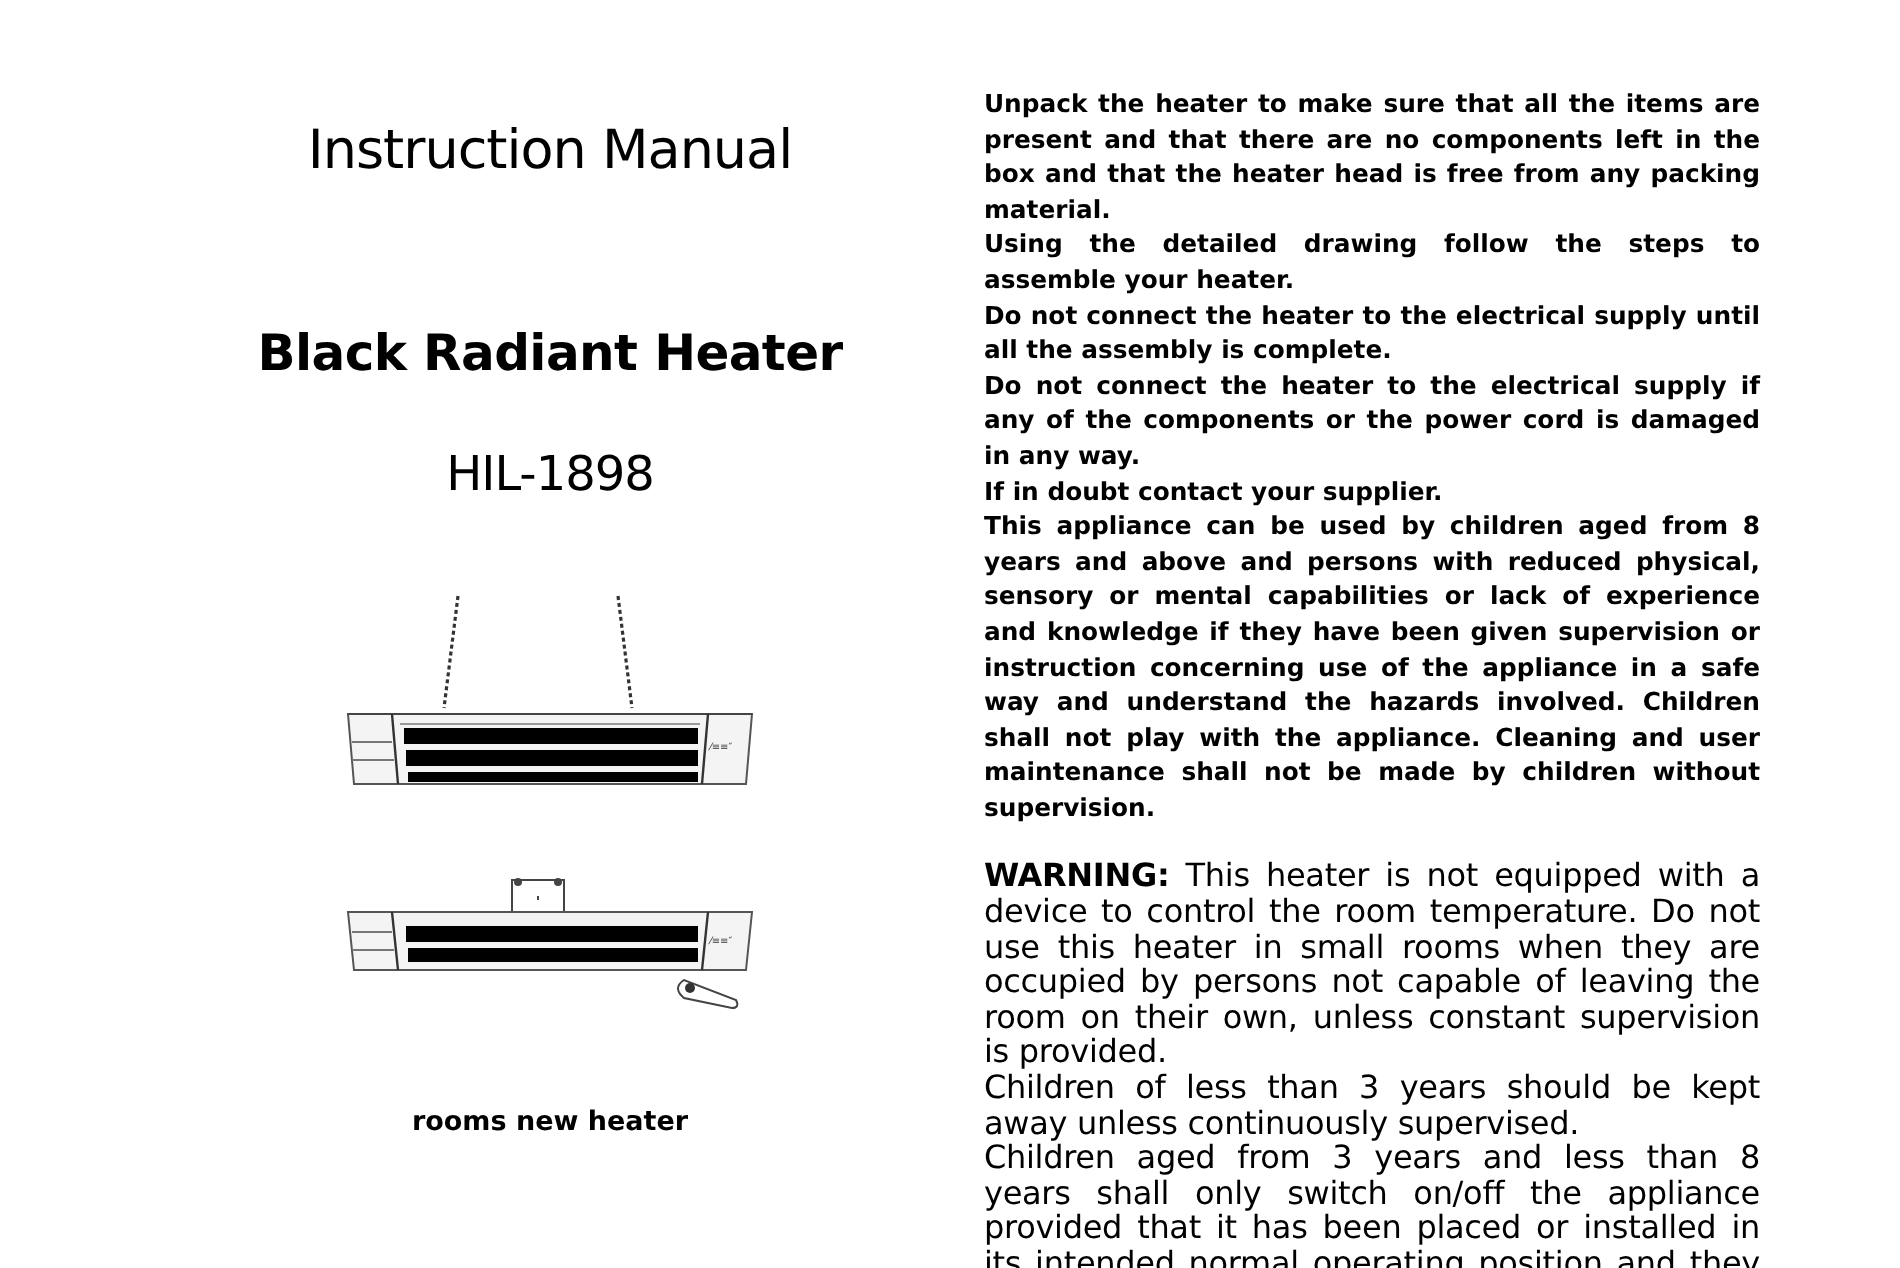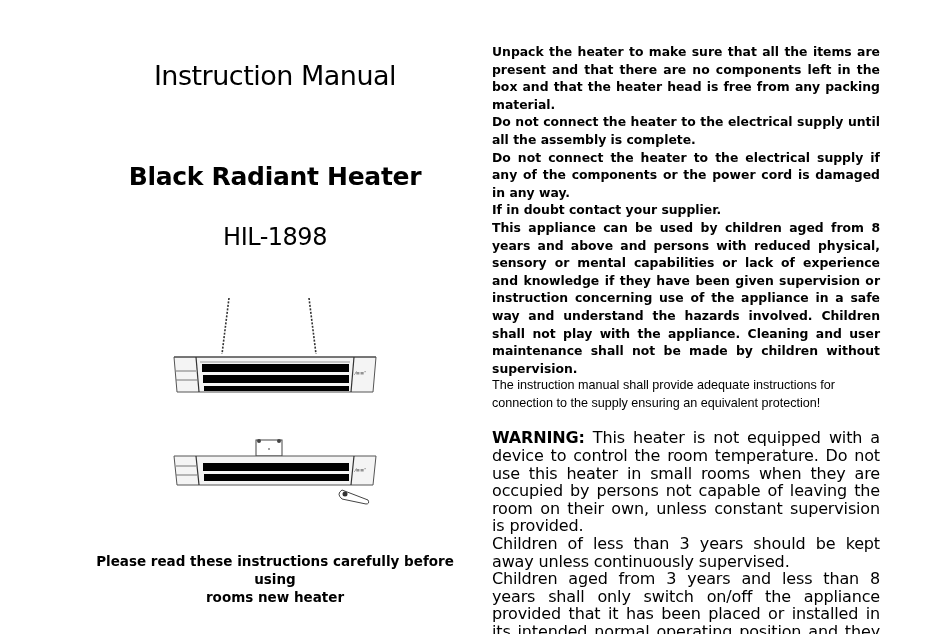--- a/index.html
+++ b/index.html
@@ -50,21 +50,20 @@
     .justify-last { text-align-last: justify; }
   </style>
 </head>
 <body>
 
 <div class="left-col">
   <div class="title">Instruction Manual</div>
   <div class="product">Black Radiant Heater</div>
   <div class="model">HIL-1898</div>
   <div class="notice">
-    <div>Please read these instructions carefully before using</div>
     <div>rooms new heater</div>
   </div>
 </div>
 
 <div class="fig fig-hanging">
   <svg width="210" height="100" viewBox="0 0 210 100">
 
     <line x1="59" y1="2" x2="52" y2="58" stroke="#333" stroke-width="1.6" stroke-dasharray="2 1.5"></line>
     <line x1="139" y1="2" x2="146" y2="58" stroke="#333" stroke-width="1.6" stroke-dasharray="2 1.5"></line>
 
@@ -104,22 +103,22 @@
 
     <g>
       <path d="M172,54 q-6,4 0,9 l24,5 q4,0 2,-4 z" fill="#fff" stroke="#444"></path>
       <circle cx="175" cy="58" r="2.5" fill="#333"></circle>
     </g>
   </svg>
 </div>
 
 <div class="right-col">
   <p class="para-bold">Unpack the heater to make sure that all the items are present and that there are no components left in the box and that the heater head is free from any packing material.</p>
+  <p class="para-bold">Using the detailed drawing follow the steps to assemble your heater.</p>
   <p class="para-bold">Do not connect the heater to the electrical supply until all the assembly is complete.</p>
   <p class="para-bold">Do not connect the heater to the electrical supply if any of the components or the power cord is damaged in any way.</p>
   <p class="para-bold">If in doubt contact your supplier.</p>
   <p class="para-bold">This appliance can be used by children aged from 8 years and above and persons with reduced physical, sensory or mental capabilities or lack of experience and knowledge if they have been given supervision or instruction concerning use of the appliance in a safe way and understand the hazards involved. Children shall not play with the appliance. Cleaning and user maintenance shall not be made by children without supervision.</p>
-  <p class="para-sans">The instruction manual shall provide adequate instructions for connection to the supply ensuring an equivalent protection!</p>
   <div class="spacer"></div>
   <p class="para-warn"><b>WARNING:</b><span> This heater is not equipped with a device to control the room temperature. Do not use this heater in small rooms when they are occupied by persons not capable of leaving the room on their own, unless constant supervision is provided.</span></p>
   <p class="para-warn">Children of less than 3 years should be kept away unless continuously supervised.</p>
   <p class="para-warn justify-last">Children aged from 3 years and less than 8 years shall only switch on/off the appliance provided that it has been placed or installed in its intended normal operating position and they have been given supervision or instruction concerning use of the appliance in a safe way and understand the hazards</p>
 </div>
 
 </body></html>

